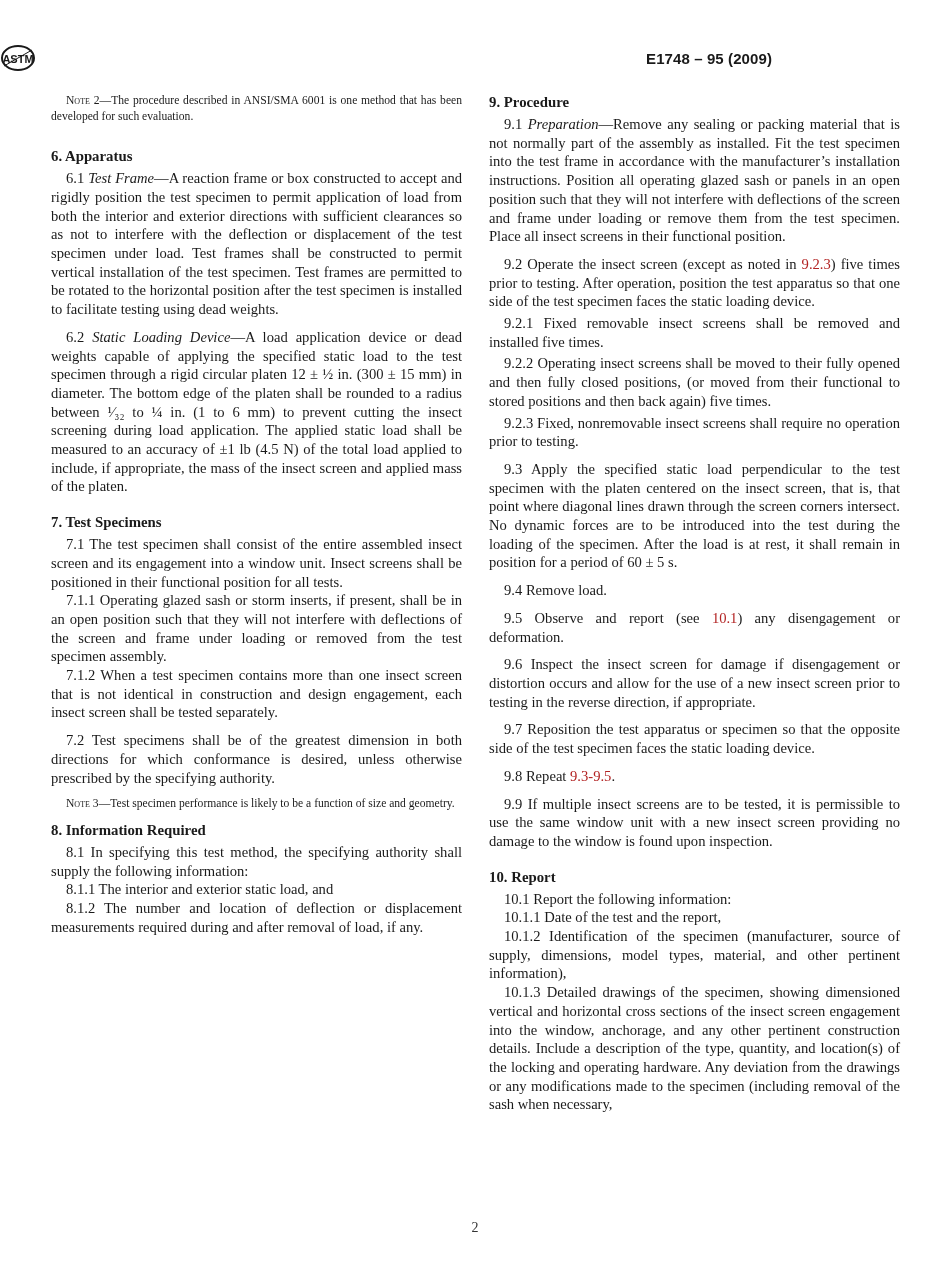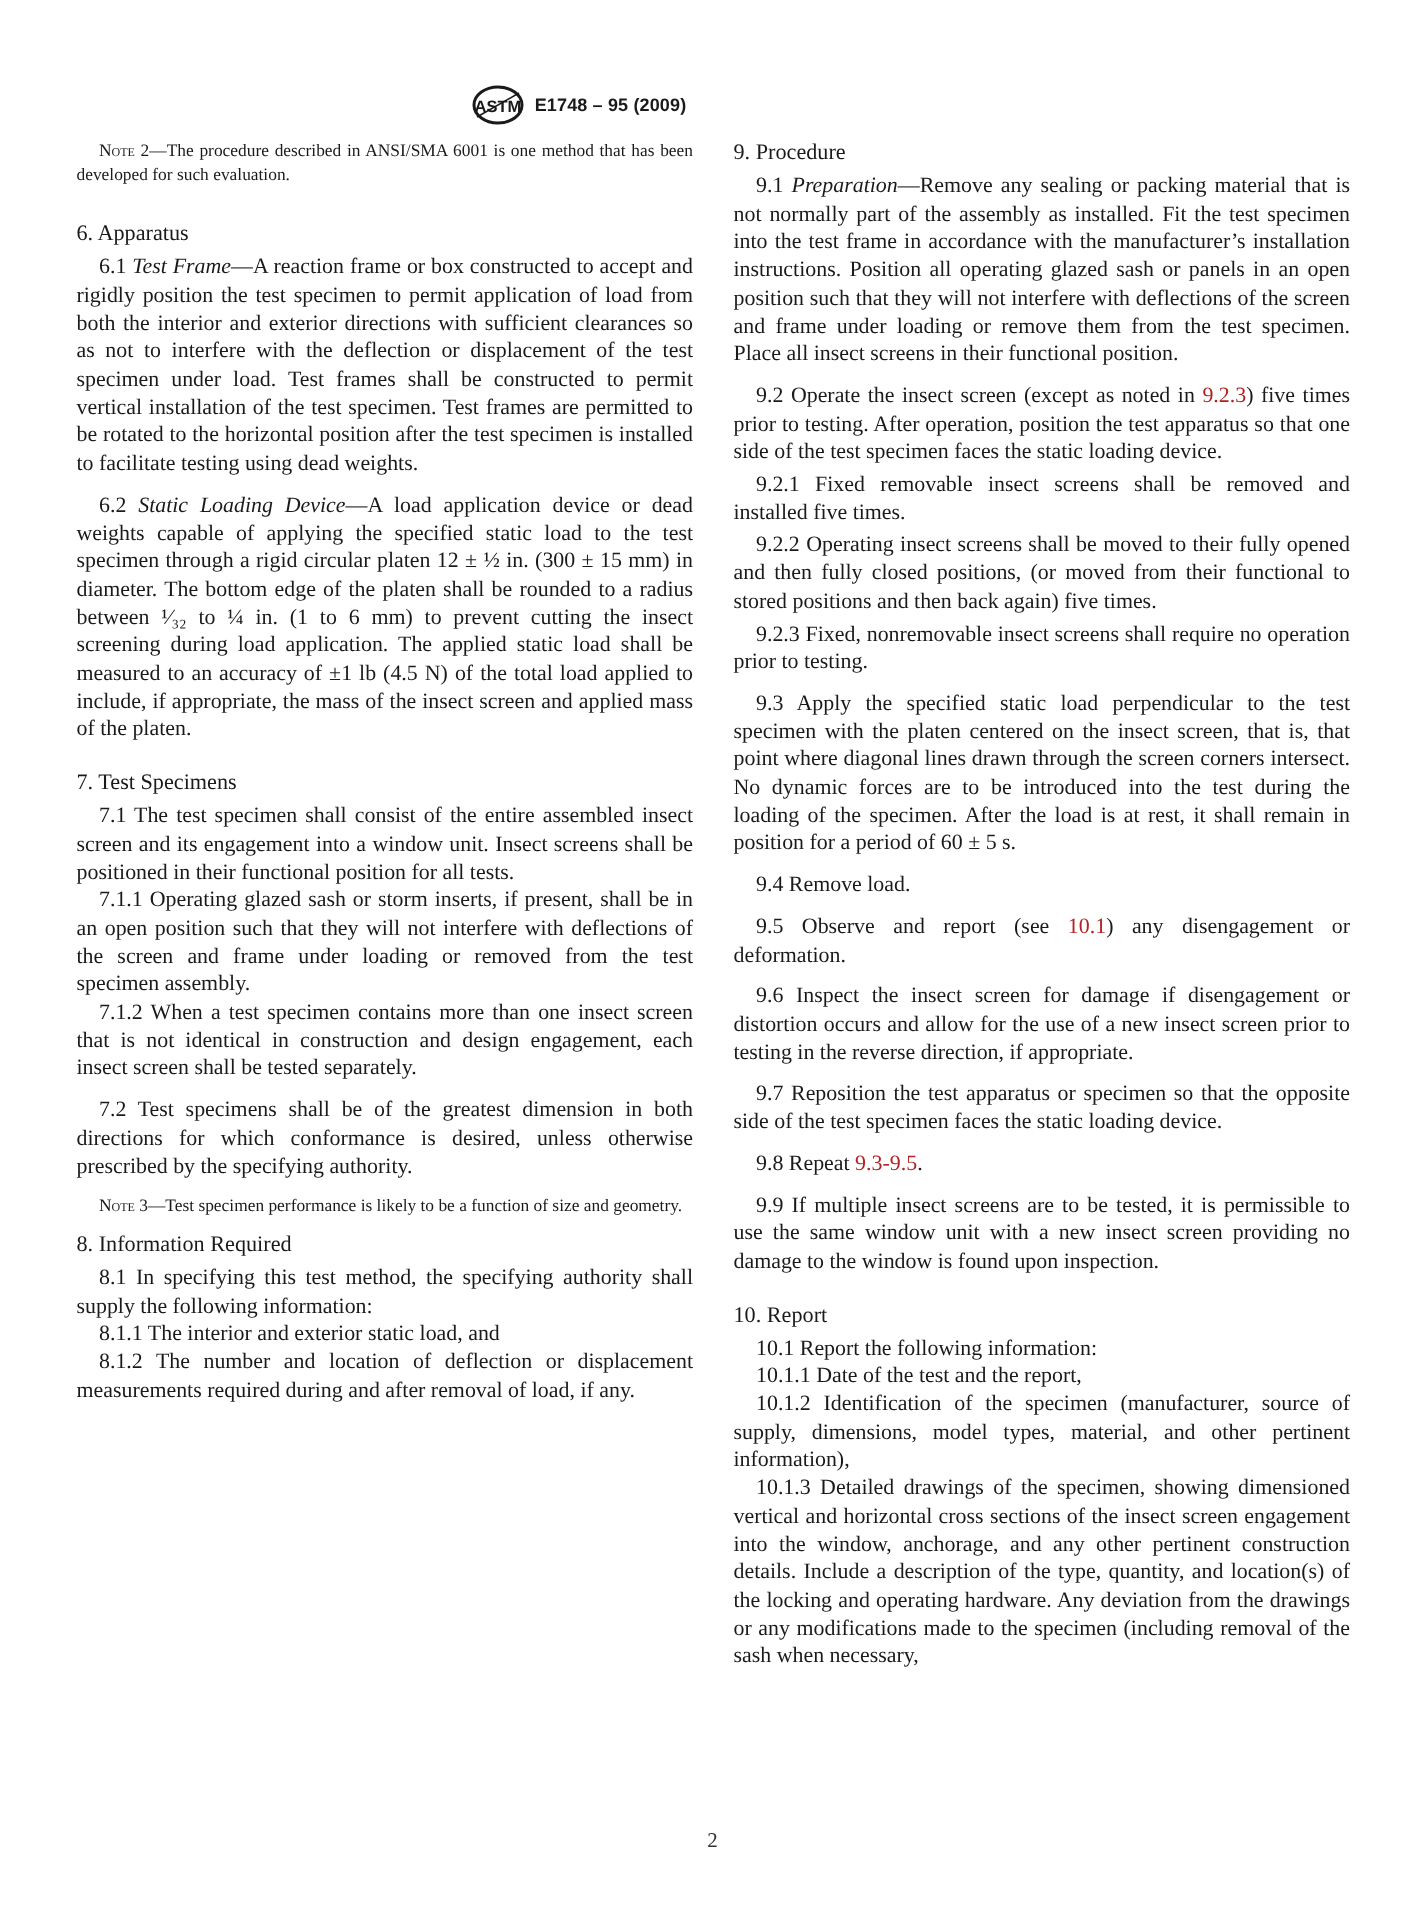--- a/index.html
+++ b/index.html
@@ -1,27 +1,27 @@
 <!DOCTYPE html>
 <html><head>
 <meta charset="utf-8">
 <style>
   html, body { margin: 0; padding: 0; background: #ffffff; }
   body { width: 950px; height: 1272px; position: relative; overflow: hidden; color: #1a1a1a; font-family: "Liberation Serif", "DejaVu Serif", serif; }
-  .header { position: absolute; top: 56px; left: 0; width: 772px; height: 28px; display: flex; justify-content: center; align-items: center; }
+  .header { position: absolute; top: 44px; left: 0; width: 772px; height: 28px; display: flex; justify-content: space-between; align-items: center; }
   .logo { width: 36px; height: 28px; margin-right: 6px; }
-  .doc-id { font-family: "Liberation Sans", "DejaVu Sans", sans-serif; font-weight: bold; font-size: 12px; color: #1a1a1a; letter-spacing: 0.1px; }
+  .doc-id { font-family: "Liberation Sans", "DejaVu Sans", sans-serif; font-weight: bold; font-size: 15px; color: #1a1a1a; letter-spacing: 0.1px; }
   .col { position: absolute; top: 93px; width: 411px; }
   .col.left { left: 51px; }
   .col.right { left: 489px; }
   p { margin: 0; font-size: 14.6px; line-height: 18.7px; text-align: justify; hyphens: manual; }
   p.ind { text-indent: 15px; }
   .note { font-size: 11.6px; line-height: 15.6px; text-indent: 15px; text-align: justify; }
   .note .sc { font-variant: small-caps; margin-top: 24px; }
-  h2 { margin: 0; font-size: 14.8px; font-weight: normal; line-height: 19px; }
+  h2 { margin: 0; font-size: 14.8px; font-weight: bold; line-height: 19px; }
   .gap-s { height: 3px; }
   .gap-m { height: 9px; }
   .gap-l { height: 17px; }
   em { }
   .ref { color: #b22222; }
   .page-num { position: absolute; top: 1220px; left: 0; width: 950px; text-align: center; font-size: 14px; color: #333; }
 </style>
 </head>
 <body>
 

